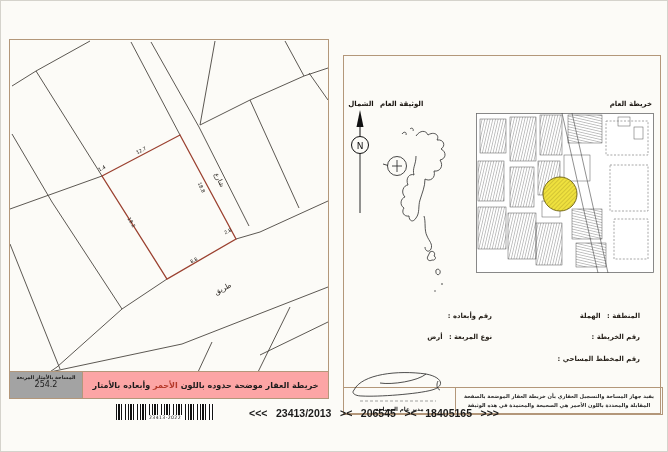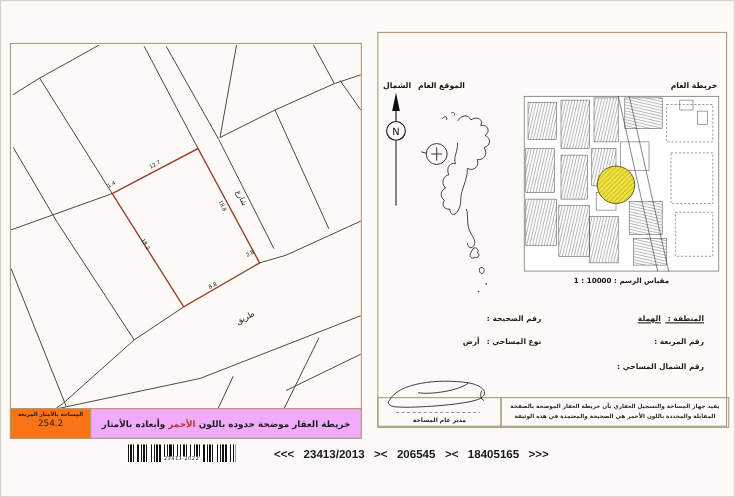--- a/index.html
+++ b/index.html
@@ -50,37 +50,37 @@
     <span class="dim" style="left:88px;top:126px;transform:rotate(-28deg);">1.4</span>
     <span class="dim" style="left:126px;top:108px;transform:rotate(-28deg);">12.7</span>
     <span class="dim" style="left:186px;top:145px;transform:rotate(64deg);">18.8</span>
     <span class="dim" style="left:214px;top:189px;transform:rotate(-28deg);">2.8</span>
     <span class="dim" style="left:180px;top:218px;transform:rotate(-28deg);">8.8</span>
     <span class="dim" style="left:116px;top:180px;transform:rotate(60deg);">18.2</span>
 
     <span class="maplbl" style="left:202px;top:136px;transform:rotate(64deg);">شارع</span>
     <span class="maplbl" style="left:204px;top:244px;transform:rotate(-27deg);font-size:7.2px;">طريق</span>
 
-    <div class="cellline" style="left:-1px;top:331px;width:74px;height:28px;background:#f97316;z-index:4;text-align:center;">
+    <div class="cellline" style="left:-1px;top:331px;width:74px;height:28px;background:#a3a3a3;z-index:4;text-align:center;">
       <div class="smalltxt" style="margin-top:2px;font-weight:bold;">المساحة بالأمتار المربعة</div>
       <div style="font-size:8px;">254.2</div>
     </div>
-    <div class="cellline" style="left:72px;top:331px;width:247px;height:28px;background:#f0abfc;z-index:4;display:flex;align-items:center;justify-content:center;">
+    <div class="cellline" style="left:72px;top:331px;width:247px;height:28px;background:#fca5a5;z-index:4;display:flex;align-items:center;justify-content:center;">
       <div dir="rtl" style="font-size:8px;font-weight:bold;white-space:nowrap;">
         <span>خريطة العقار موضحة حدوده باللون</span>
         <span style="color:#b5392a;">الأحمر</span>
         <span>وأبعاده بالأمتار</span>
       </div>
     </div>
   </div>
 
-  <div class="panel" style="left:342px;top:28px;width:318px;height:359px;">
+  <div class="panel" style="left:342px;top:54px;width:318px;height:359px;">
 
     <div class="hdr" style="left:4px;top:44px;width:26px;text-align:center;">الشمال</div>
-    <div class="hdr" style="left:36px;top:44px;">الموقع العام</div>
+    <div class="hdr" style="left:36px;top:44px;">الوثيقة العام</div>
     <div class="hdr" style="right:8px;top:44px;">خريطة العام</div>
 
     <svg class="abs" style="left:5px;top:53px;" width="22" height="108" viewBox="0 0 22 108">
       <polygon points="11,1 7.5,18 14.5,18" fill="#111"></polygon>
       <line x1="11" y1="18" x2="11" y2="27.5" stroke="#111" stroke-width="1"></line>
       <circle cx="11" cy="36" r="8.5" fill="#fcfbf7" stroke="#111" stroke-width="1"></circle>
       <line x1="11" y1="44.5" x2="11" y2="104" stroke="#111" stroke-width="0.9"></line>
       <text x="11" y="39.5" font-size="9" text-anchor="middle" fill="#111" font-family="DejaVu Sans,sans-serif">N</text>
     </svg>
 
@@ -139,38 +139,37 @@
         <rect x="138" y="106" width="34" height="40"></rect>
       </g>
       <rect x="142" y="4" width="12" height="9" fill="none" stroke="#555" stroke-width="0.5"></rect>
       <rect x="158" y="14" width="9" height="12" fill="none" stroke="#555" stroke-width="0.5"></rect>
       <g>
         <circle cx="84" cy="81" r="17" fill="#efe13e" stroke="#6a5d10" stroke-width="0.9"></circle>
         <circle cx="84" cy="81" r="17" fill="url(#yh)" opacity="0.85"></circle>
       </g>
     </svg>
 
-    <div class="abs" dir="rtl" style="left:132px;top:221px;width:178px;text-align:center;font-size:6.5px;font-weight:bold;">مقياس الرسم : 10000 : 1</div>
-
-    <div class="fld" style="right:20px;top:256px;text-decoration:underline;">
+
+    <div class="fld" style="right:20px;top:256px;">
       <span>المنطقة :</span>
       <span class="val">الهملة</span>
     </div>
     <div class="fld" style="right:168px;top:256px;">
-      <span>رقم الصحيحة :</span>
+      <span>رقم وأبعاده :</span>
     </div>
     <div class="fld" style="right:20px;top:277px;">
-      <span>رقم المربعة :</span>
+      <span>رقم الخريطة :</span>
     </div>
     <div class="fld" style="right:168px;top:277px;">
-      <span>نوع المساحي :</span>
+      <span>نوع المربعة :</span>
       <span class="val">أرض</span>
     </div>
     <div class="fld" style="right:20px;top:299px;">
-      <span>رقم الشمال المساحي :</span>
+      <span>رقم المخطط المساحي :</span>
     </div>
 
     <div class="cellline" style="left:-1px;top:331px;width:113px;height:28px;">
       <div dir="rtl" style="position:absolute;left:0;bottom:2px;width:100%;text-align:center;font-size:5.5px;font-weight:bold;">مدير عام المساحة</div>
     </div>
     <svg class="abs" style="left:4px;top:312px;z-index:5;" width="104" height="42" viewBox="0 0 104 42">
       <g stroke="#222" stroke-width="0.8" fill="none">
         <path d="M6 22 C14 6, 50 2, 78 6 C94 9, 98 18, 84 22 C70 26, 30 29, 14 28 C7 28, 3 25, 6 22"></path>
         <path d="M78 6 C70 13, 44 17, 32 15"></path>
         <path d="M90 13 c-2 4 -1 8 2 9"></path>

